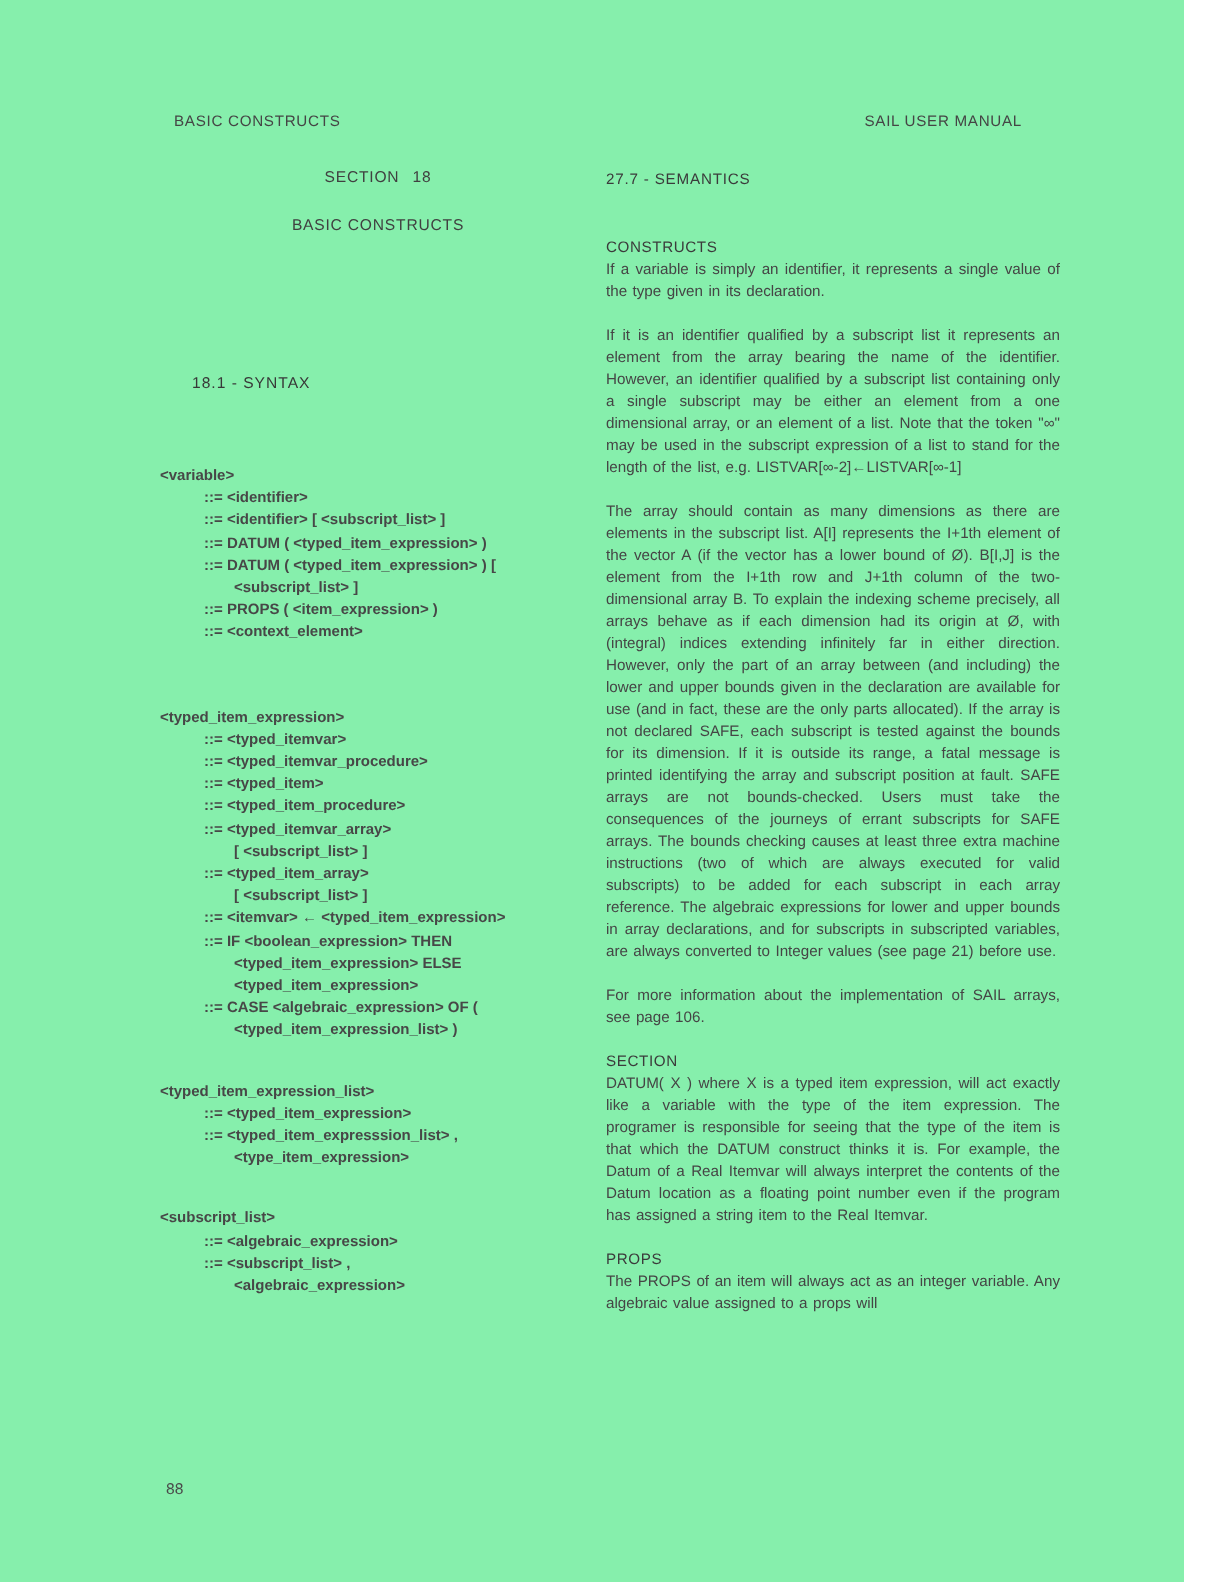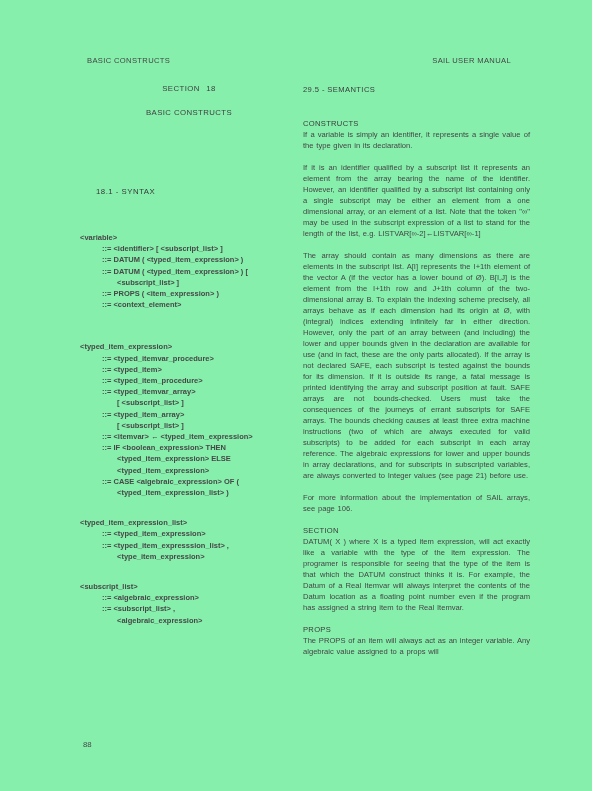--- a/index.html
+++ b/index.html
@@ -55,29 +55,31 @@
   <div class="titles">
     <div class="sec-title">SECTION 18</div>
     <div class="sec-subtitle">BASIC CONSTRUCTS</div>
   </div>
 
   <div class="syntax-heading">18.1 - SYNTAX</div>
 
   <div class="syntax-blocks">
       <div class="syntax-block">
         <div class="syn-head">&lt;variable&gt;</div>
+        <div class="syn-rule">::= &lt;identifier&gt;</div>
         <div class="syn-rule">::= &lt;identifier&gt; [ &lt;subscript_list&gt; ]</div>
         <div class="syn-rule">::= DATUM ( &lt;typed_item_expression&gt; )</div>
         <div class="syn-rule">::= DATUM ( &lt;typed_item_expression&gt; ) [</div>
         <div class="syn-cont">&lt;subscript_list&gt; ]</div>
         <div class="syn-rule">::= PROPS ( &lt;item_expression&gt; )</div>
         <div class="syn-rule">::= &lt;context_element&gt;</div>
       </div>
       <div class="syntax-block">
         <div class="syn-head">&lt;typed_item_expression&gt;</div>
+        <div class="syn-rule">::= &lt;typed_itemvar&gt;</div>
         <div class="syn-rule">::= &lt;typed_itemvar_procedure&gt;</div>
         <div class="syn-rule">::= &lt;typed_item&gt;</div>
         <div class="syn-rule">::= &lt;typed_item_procedure&gt;</div>
         <div class="syn-rule">::= &lt;typed_itemvar_array&gt;</div>
         <div class="syn-cont">[ &lt;subscript_list&gt; ]</div>
         <div class="syn-rule">::= &lt;typed_item_array&gt;</div>
         <div class="syn-cont">[ &lt;subscript_list&gt; ]</div>
         <div class="syn-rule">::= &lt;itemvar&gt; ← &lt;typed_item_expression&gt;</div>
         <div class="syn-rule">::= IF &lt;boolean_expression&gt; THEN</div>
         <div class="syn-cont">&lt;typed_item_expression&gt; ELSE</div>
@@ -93,21 +95,21 @@
       </div>
       <div class="syntax-block">
         <div class="syn-head">&lt;subscript_list&gt;</div>
         <div class="syn-rule">::= &lt;algebraic_expression&gt;</div>
         <div class="syn-rule">::= &lt;subscript_list&gt; ,</div>
         <div class="syn-cont">&lt;algebraic_expression&gt;</div>
       </div>
     </div>
 
   <div class="right-col">
-    <div class="semantics-heading">29.5 - SEMANTICS</div>
+    <div class="semantics-heading">27.7 - SEMANTICS</div>
     <div>
         <div class="subheading">CONSTRUCTS</div>
         <p class="para">If a variable is simply an identifier, it represents a single value of the type given in its declaration.</p>
         <p class="para">If it is an identifier qualified by a subscript list it represents an element from the array bearing the name of the identifier.  However, an identifier qualified by a subscript list containing only a single subscript may be either an element from a one dimensional array, or an element of a list. Note that the token "∞" may be used in the subscript expression of a list to stand for the length of the list, e.g. LISTVAR[∞-2]←LISTVAR[∞-1]</p>
         <p class="para">The array should contain as many dimensions as there are elements in the subscript list. A[I]  represents the I+1th element of the vector A (if the vector has a lower bound of Ø). B[I,J] is the element from the I+1th row and J+1th column of the two-dimensional array B. To explain the indexing scheme precisely, all arrays behave as if each dimension had its origin at Ø, with (integral) indices extending infinitely far in either direction. However, only the part of an array between (and including) the lower and upper bounds given in the declaration are available for use (and in fact, these are the only parts allocated). If the array is not declared SAFE, each subscript is tested against the bounds for its dimension. If it is outside its range, a fatal message is printed identifying the array and subscript position at fault. SAFE arrays are not bounds-checked. Users must take the consequences of the journeys of errant subscripts for SAFE arrays. The bounds checking causes at least three extra machine instructions (two of which are always executed for valid subscripts) to be added for each subscript in each array reference. The algebraic expressions for lower and upper bounds in array declarations, and for subscripts in subscripted variables, are always converted to Integer values (see page 21) before use.</p>
         <p class="para">For more information about the implementation of SAIL arrays, see page 106.</p>
         <div class="subheading">SECTION</div>
         <p class="para">DATUM( X ) where X is a typed item expression, will act exactly like a variable with the type of the item expression.  The programer is responsible for seeing that the type of the item is that which the DATUM construct thinks it is.  For example, the Datum of a Real Itemvar will always interpret the contents of the Datum location as a floating point number even if the program has assigned a string item to the Real Itemvar.</p>
         <div class="subheading">PROPS</div>
         <p class="para">The PROPS of an item will always act as an integer variable.  Any algebraic value assigned to a props will</p>

